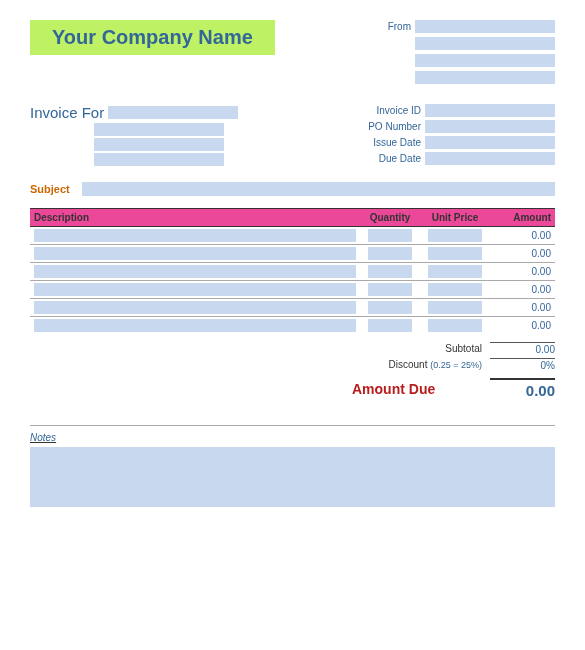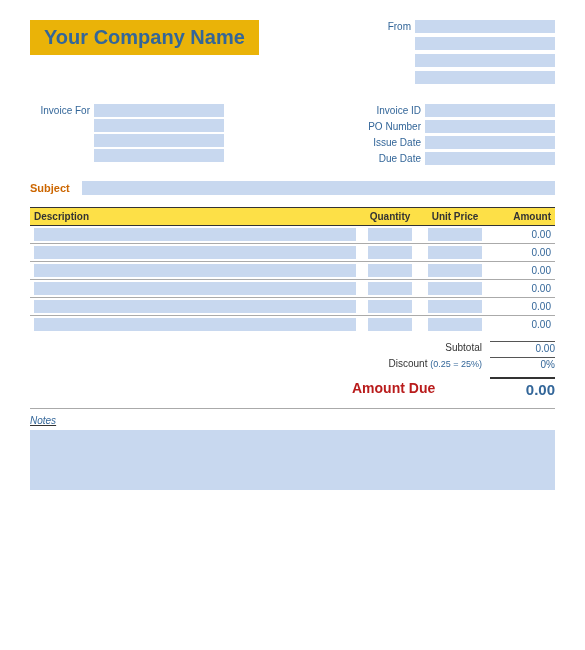--- a/index.html
+++ b/index.html
@@ -22,22 +22,22 @@
     .header {
       display: flex;
       justify-content: space-between;
       align-items: flex-start;
       margin-bottom: 18px;
     }
     .company-name {
       font-size: 20px;
       font-weight: bold;
       color: #336699;
-      background: #eab308;
-      padding: 6px 14px;
+      background: #bef264;
+      padding: 6px 22px;
       min-width: 190px;
     }
     .from-section {
       text-align: center;
       display: flex;
       flex-direction: column;
       gap: 2px;
     }
     .from-field {
       background: #c8d8ef;
@@ -70,21 +70,21 @@
       flex-direction: column;
       gap: 2px;
     }
     .client-row {
       display: flex;
       align-items: center;
       gap: 4px;
     }
     .client-label {
       color: #336699;
-      font-size: 10px;
+      font-size: 15px;
       text-align: right;
       min-width: 60px;
     }
     .client-field {
       background: #c8d8ef;
       height: 13px;
       width: 130px;
       display: inline-block;
     }
     .invoice-details {
@@ -136,21 +136,21 @@
       border-collapse: collapse;
       margin-bottom: 8px;
     }
     .invoice-table thead tr th {
       border-top: 1.5px solid #333;
       border-bottom: 1.5px solid #333;
       padding: 3px 4px;
       font-size: 10px;
       font-weight: bold;
       color: #333;
-      background: #fde047;
+      background: #ec4899;
       margin-left: 24px;
     }
     .invoice-table thead tr th.desc { text-align: left; }
     .invoice-table thead tr th.qty { text-align: center; width: 60px; }
     .invoice-table thead tr th.up { text-align: center; width: 70px; }
     .invoice-table thead tr th.amt { text-align: right; width: 65px; }
 
     .invoice-table tbody tr td {
       padding: 2px 4px;
       font-size: 10px;
@@ -188,21 +188,21 @@
       border-top: 1px solid #aaa;
       padding: 0;
     }
 
     
     .totals-section {
       display: flex;
       flex-direction: column;
       align-items: flex-end;
       margin-top: 4px;
-      margin-bottom: 10px;
+      margin-bottom: 26px;
       padding-right: 0;
     }
     .total-row {
       display: flex;
       align-items: center;
       justify-content: flex-end;
       gap: 8px;
       margin-bottom: 3px;
       width: 280px;
     }

